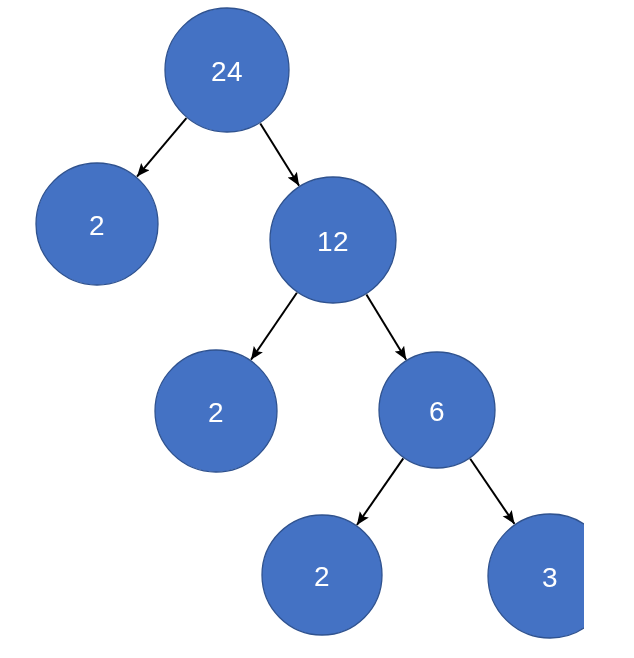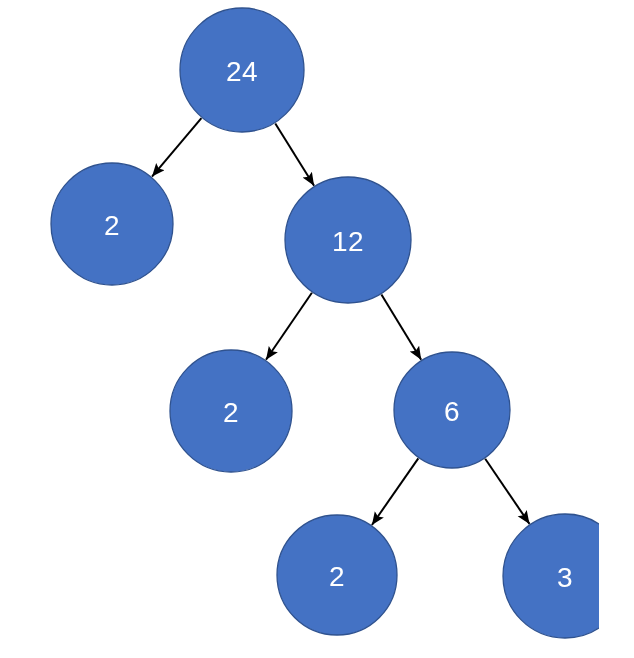--- a/index.html
+++ b/index.html
@@ -7,21 +7,20 @@
     padding: 0;
     background: #ffffff;
     font-family: "Liberation Sans", "DejaVu Sans", sans-serif;
   }
   .stage {
     position: relative;
     width: 584px;
     height: 658px;
     background: #ffffff;
     overflow: hidden;
-    padding-left: 15px;
   }
   svg text.node-label {
     font-family: "Liberation Sans", "DejaVu Sans", sans-serif;
     font-size: 28px;
     letter-spacing: 0.5px;
   }
 </style>
 </head>
 <body>
 

